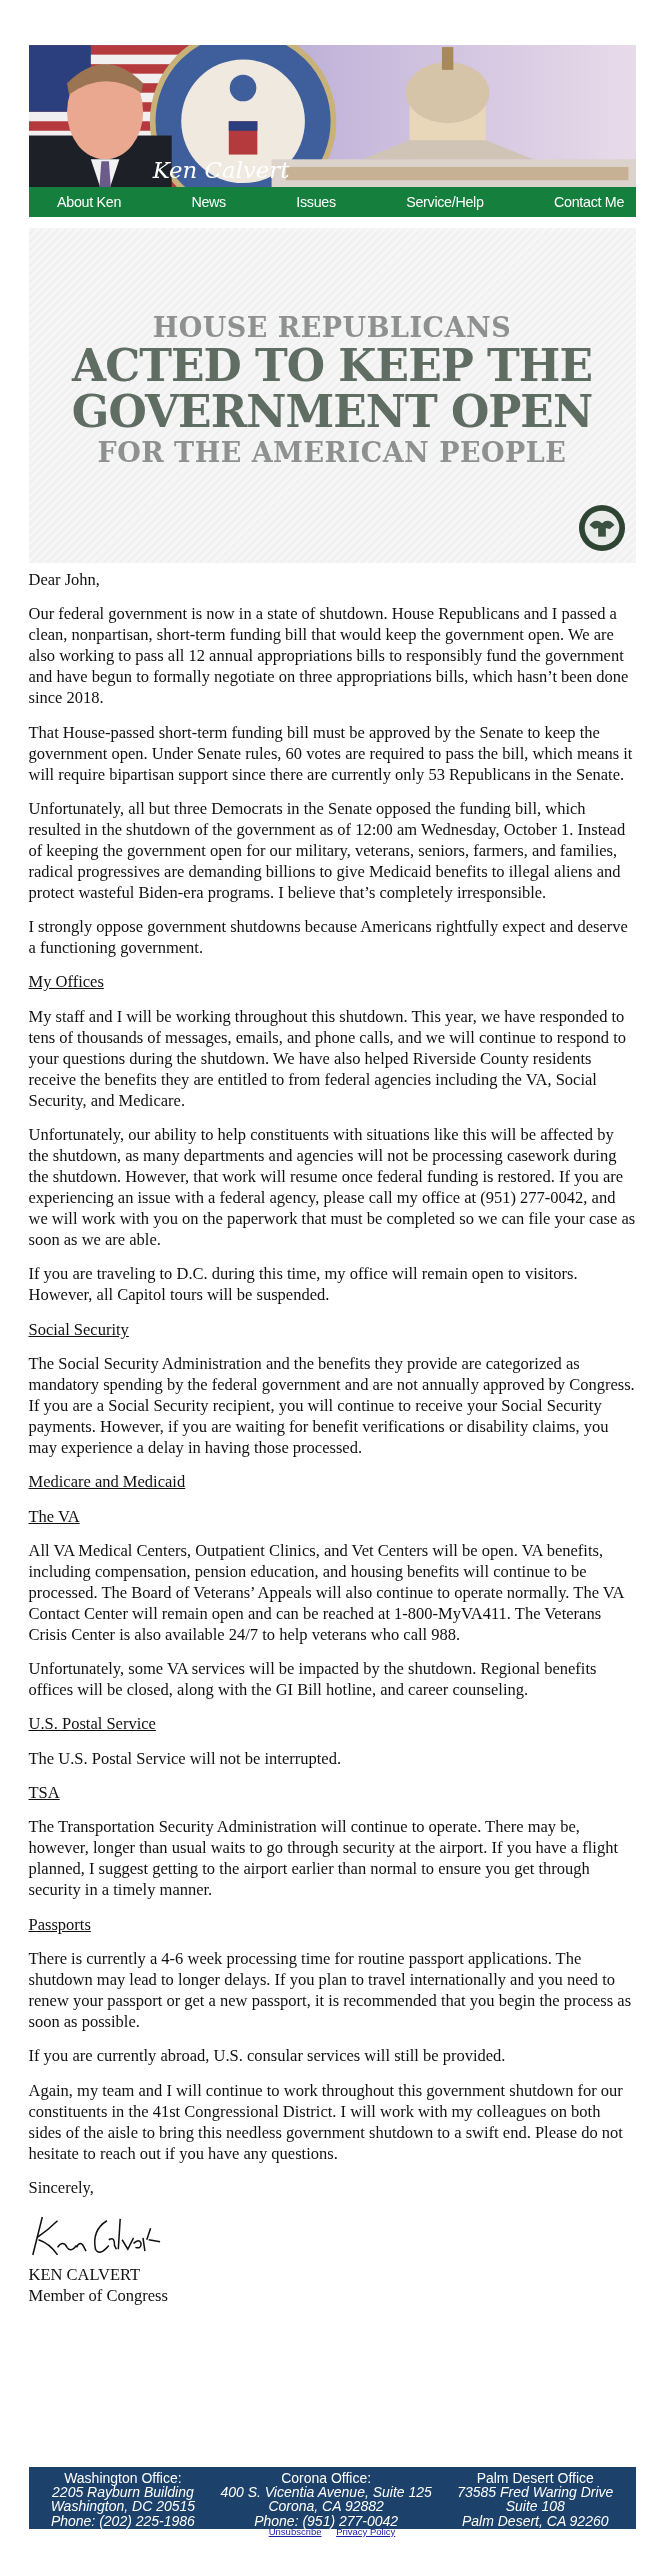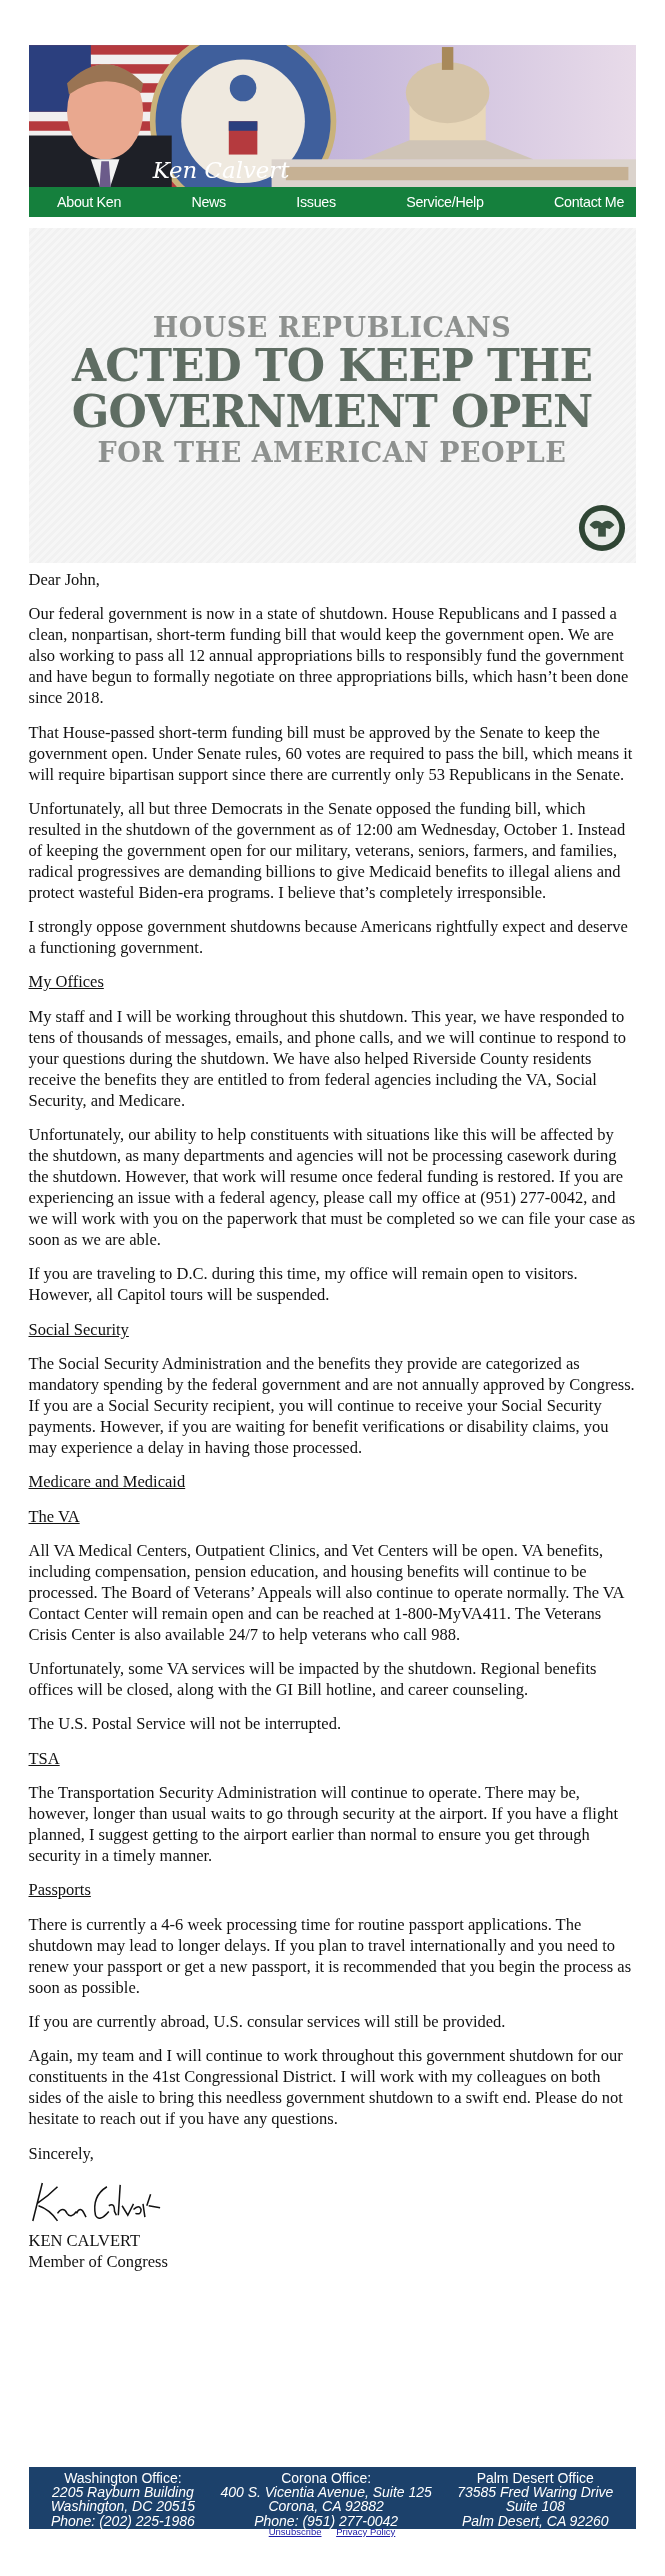--- a/index.html
+++ b/index.html
@@ -122,20 +122,21 @@
 
   <p class="h">Social Security</p>
   <p>The Social Security Administration and the benefits they provide are categorized as mandatory spending by the federal government and are not annually approved by Congress. If you are a Social Security recipient, you will continue to receive your Social Security payments. However, if you are waiting for benefit verifications or disability claims, you may experience a delay in having those processed.</p>
 
   <p class="h">Medicare and Medicaid</p>
 
   <p class="h">The VA</p>
   <p>All VA Medical Centers, Outpatient Clinics, and Vet Centers will be open. VA benefits, including compensation, pension education, and housing benefits will continue to be processed. The Board of Veterans’ Appeals will also continue to operate normally. The VA Contact Center will remain open and can be reached at 1-800-MyVA411. The Veterans Crisis Center is also available 24/7 to help veterans who call 988.</p>
   <p>Unfortunately, some VA services will be impacted by the shutdown. Regional benefits offices will be closed, along with the GI Bill hotline, and career counseling.</p>
 
+  <p class="h">U.S. Postal Service</p>
   <p>The U.S. Postal Service will not be interrupted.</p>
 
   <p class="h">TSA</p>
   <p>The Transportation Security Administration will continue to operate. There may be, however, longer than usual waits to go through security at the airport. If you have a flight planned, I suggest getting to the airport earlier than normal to ensure you get through security in a timely manner.</p>
 
   <p class="h">Passports</p>
   <p>There is currently a 4-6 week processing time for routine passport applications. The shutdown may lead to longer delays. If you plan to travel internationally and you need to renew your passport or get a new passport, it is recommended that you begin the process as soon as possible.</p>
   <p>If you are currently abroad, U.S. consular services will still be provided.</p>
   <p>Again, my team and I will continue to work throughout this government shutdown for our constituents in the 41st Congressional District. I will work with my colleagues on both sides of the aisle to bring this needless government shutdown to a swift end. Please do not hesitate to reach out if you have any questions.</p>
 

